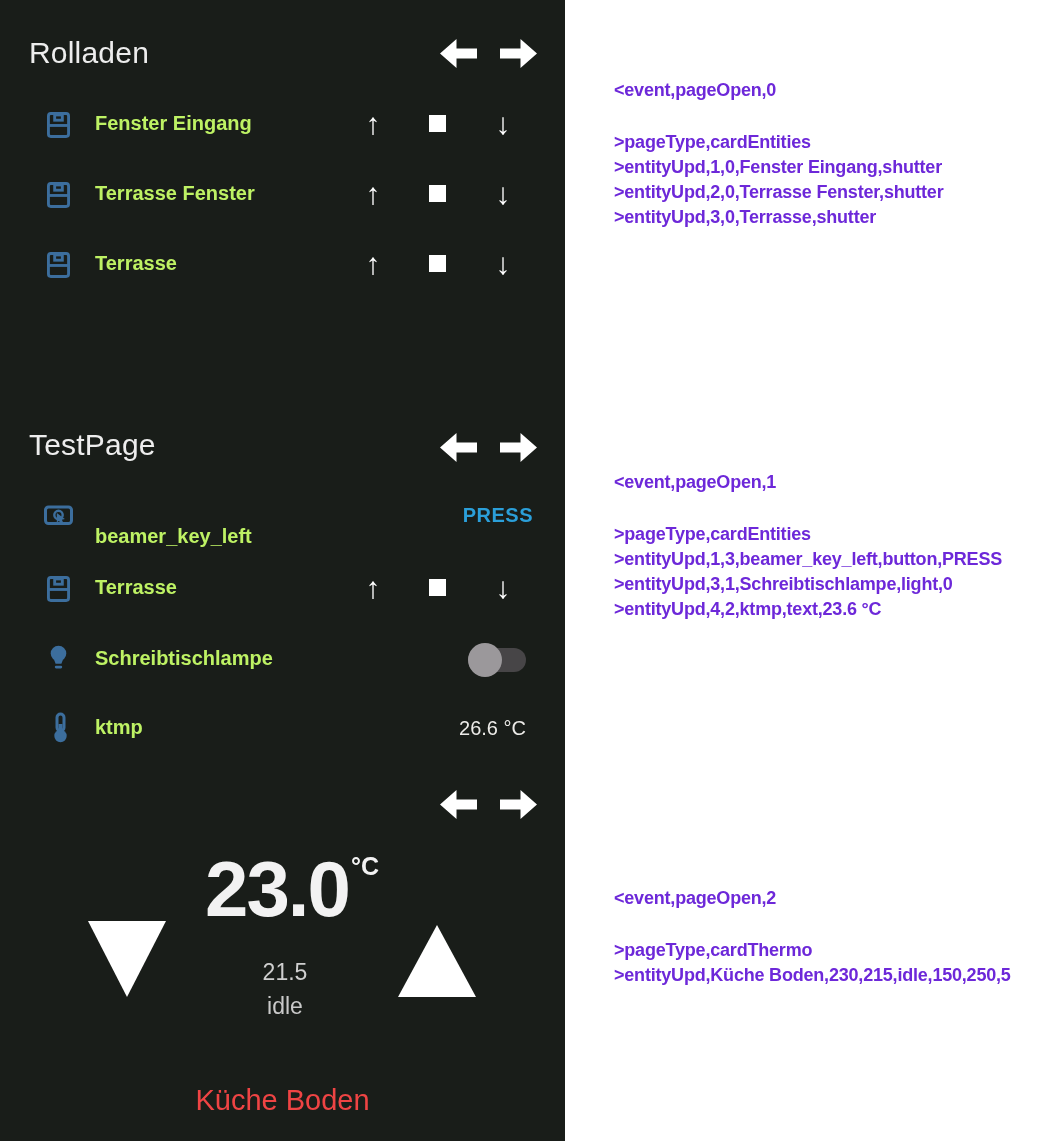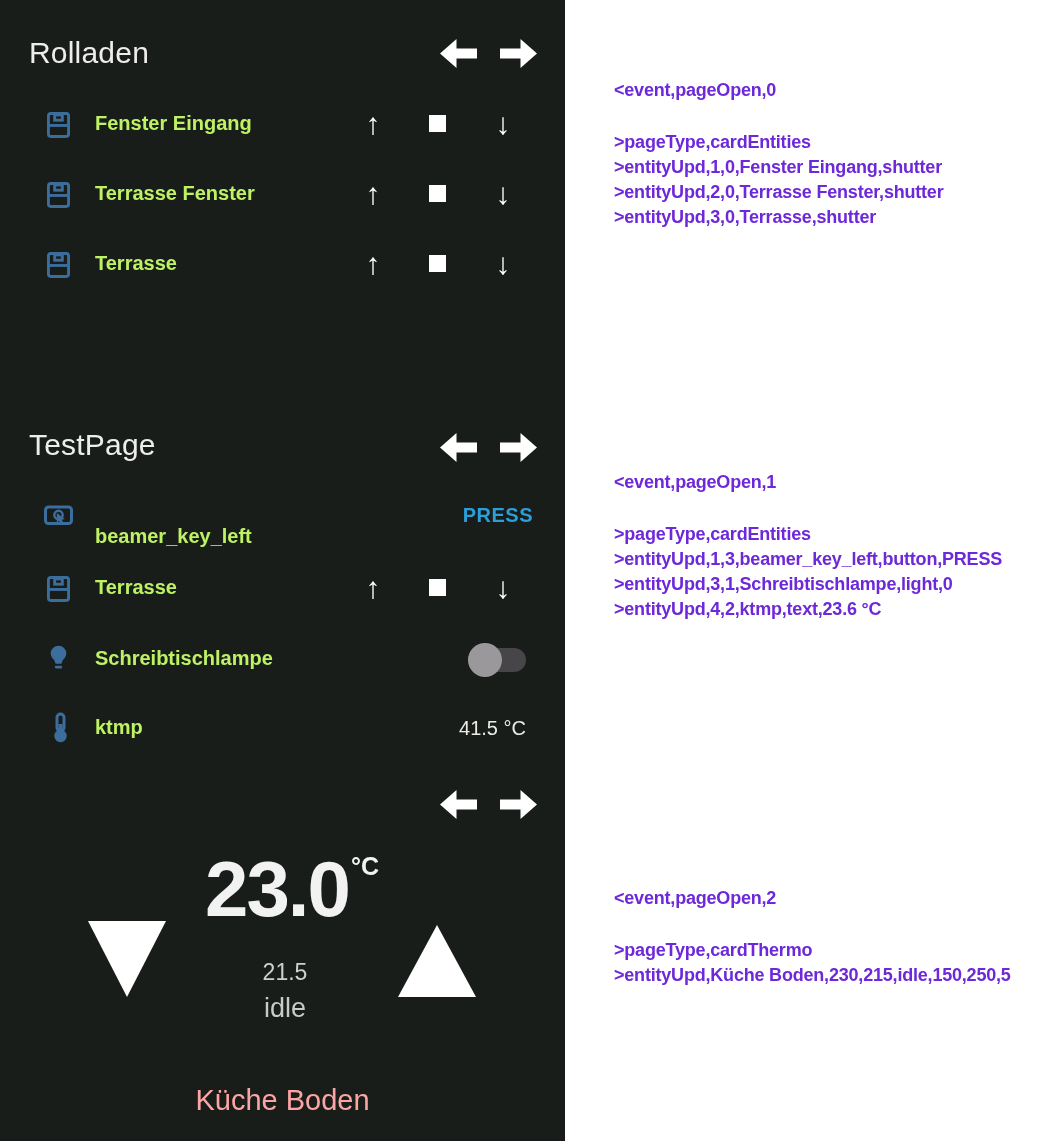--- a/index.html
+++ b/index.html
@@ -40,23 +40,23 @@
   .thermo-unit { position:absolute; left:351px; top:852px; color:#f2f2f2; font-size:25px; font-weight:700; }
   .tri-down { position:absolute; left:88px; top:921px; width:0; height:0; cursor:pointer;
               border-left:39px solid transparent; border-right:39px solid transparent;
               border-top:76px solid #ffffff; }
   .tri-up   { position:absolute; left:398px; top:925px; width:0; height:0; cursor:pointer;
               border-left:39px solid transparent; border-right:39px solid transparent;
               border-bottom:72px solid #ffffff; }
   .thermo-target { position:absolute; left:230px; top:959px; width:110px; text-align:center;
                    color:#cfcfcf; font-size:23px; }
   .thermo-state  { position:absolute; left:230px; top:993px; width:110px; text-align:center;
-                   color:#c9c9c9; font-size:27px; }
+                   color:#c9c9c9; font-size:23px; }
   .thermo-name   { position:absolute; left:0; top:1084px; width:565px; text-align:center;
-                   color:#fca5a5; font-size:29px; }
+                   color:#ef4444; font-size:29px; }
 
   
   .proto { position:absolute; left:614px; width:420px; color:#6d28d9; font-size:18px;
            font-weight:700; line-height:25px; letter-spacing:-0.2px; white-space:nowrap; }
   .proto .evt { margin-bottom:27px; }
 </style>
 </head>
 <body>
 
 <div id="stage">
@@ -178,21 +178,21 @@
       </div>
 
       <div>
         <span class="row-icon" style="left:50px; top:712px;">
           <svg width="21" height="31" viewBox="0 0 21 31">
             <rect x="7" y="2" width="7" height="17" rx="3.5" fill="none" stroke="#3c6e9d" stroke-width="3"></rect>
             <circle cx="10.5" cy="24" r="6.2" fill="#3c6e9d"></circle>
             <rect x="8.5" y="12" width="4" height="10" fill="#3c6e9d"></rect>
             </svg></span>
         <span class="row-label" style="top:696px;margin-top:20px;">ktmp</span>
-        <span class="row-value" style="top:717px;">41.5 °C</span>
+        <span class="row-value" style="top:717px;">26.6 °C</span>
       </div>
     </div>
 
     <div>
       <div class="nav-btn" style="left:440px; top:789px;">
         <svg viewBox="0 0 37 31">
           <path d="M37 10.5 H16.5 V1 L0 15.5 L16.5 30 V20.5 H37 Z" fill="#ffffff"></path>
           </svg>
       </div>
       <div class="nav-btn" style="left:500px; top:789px;">

